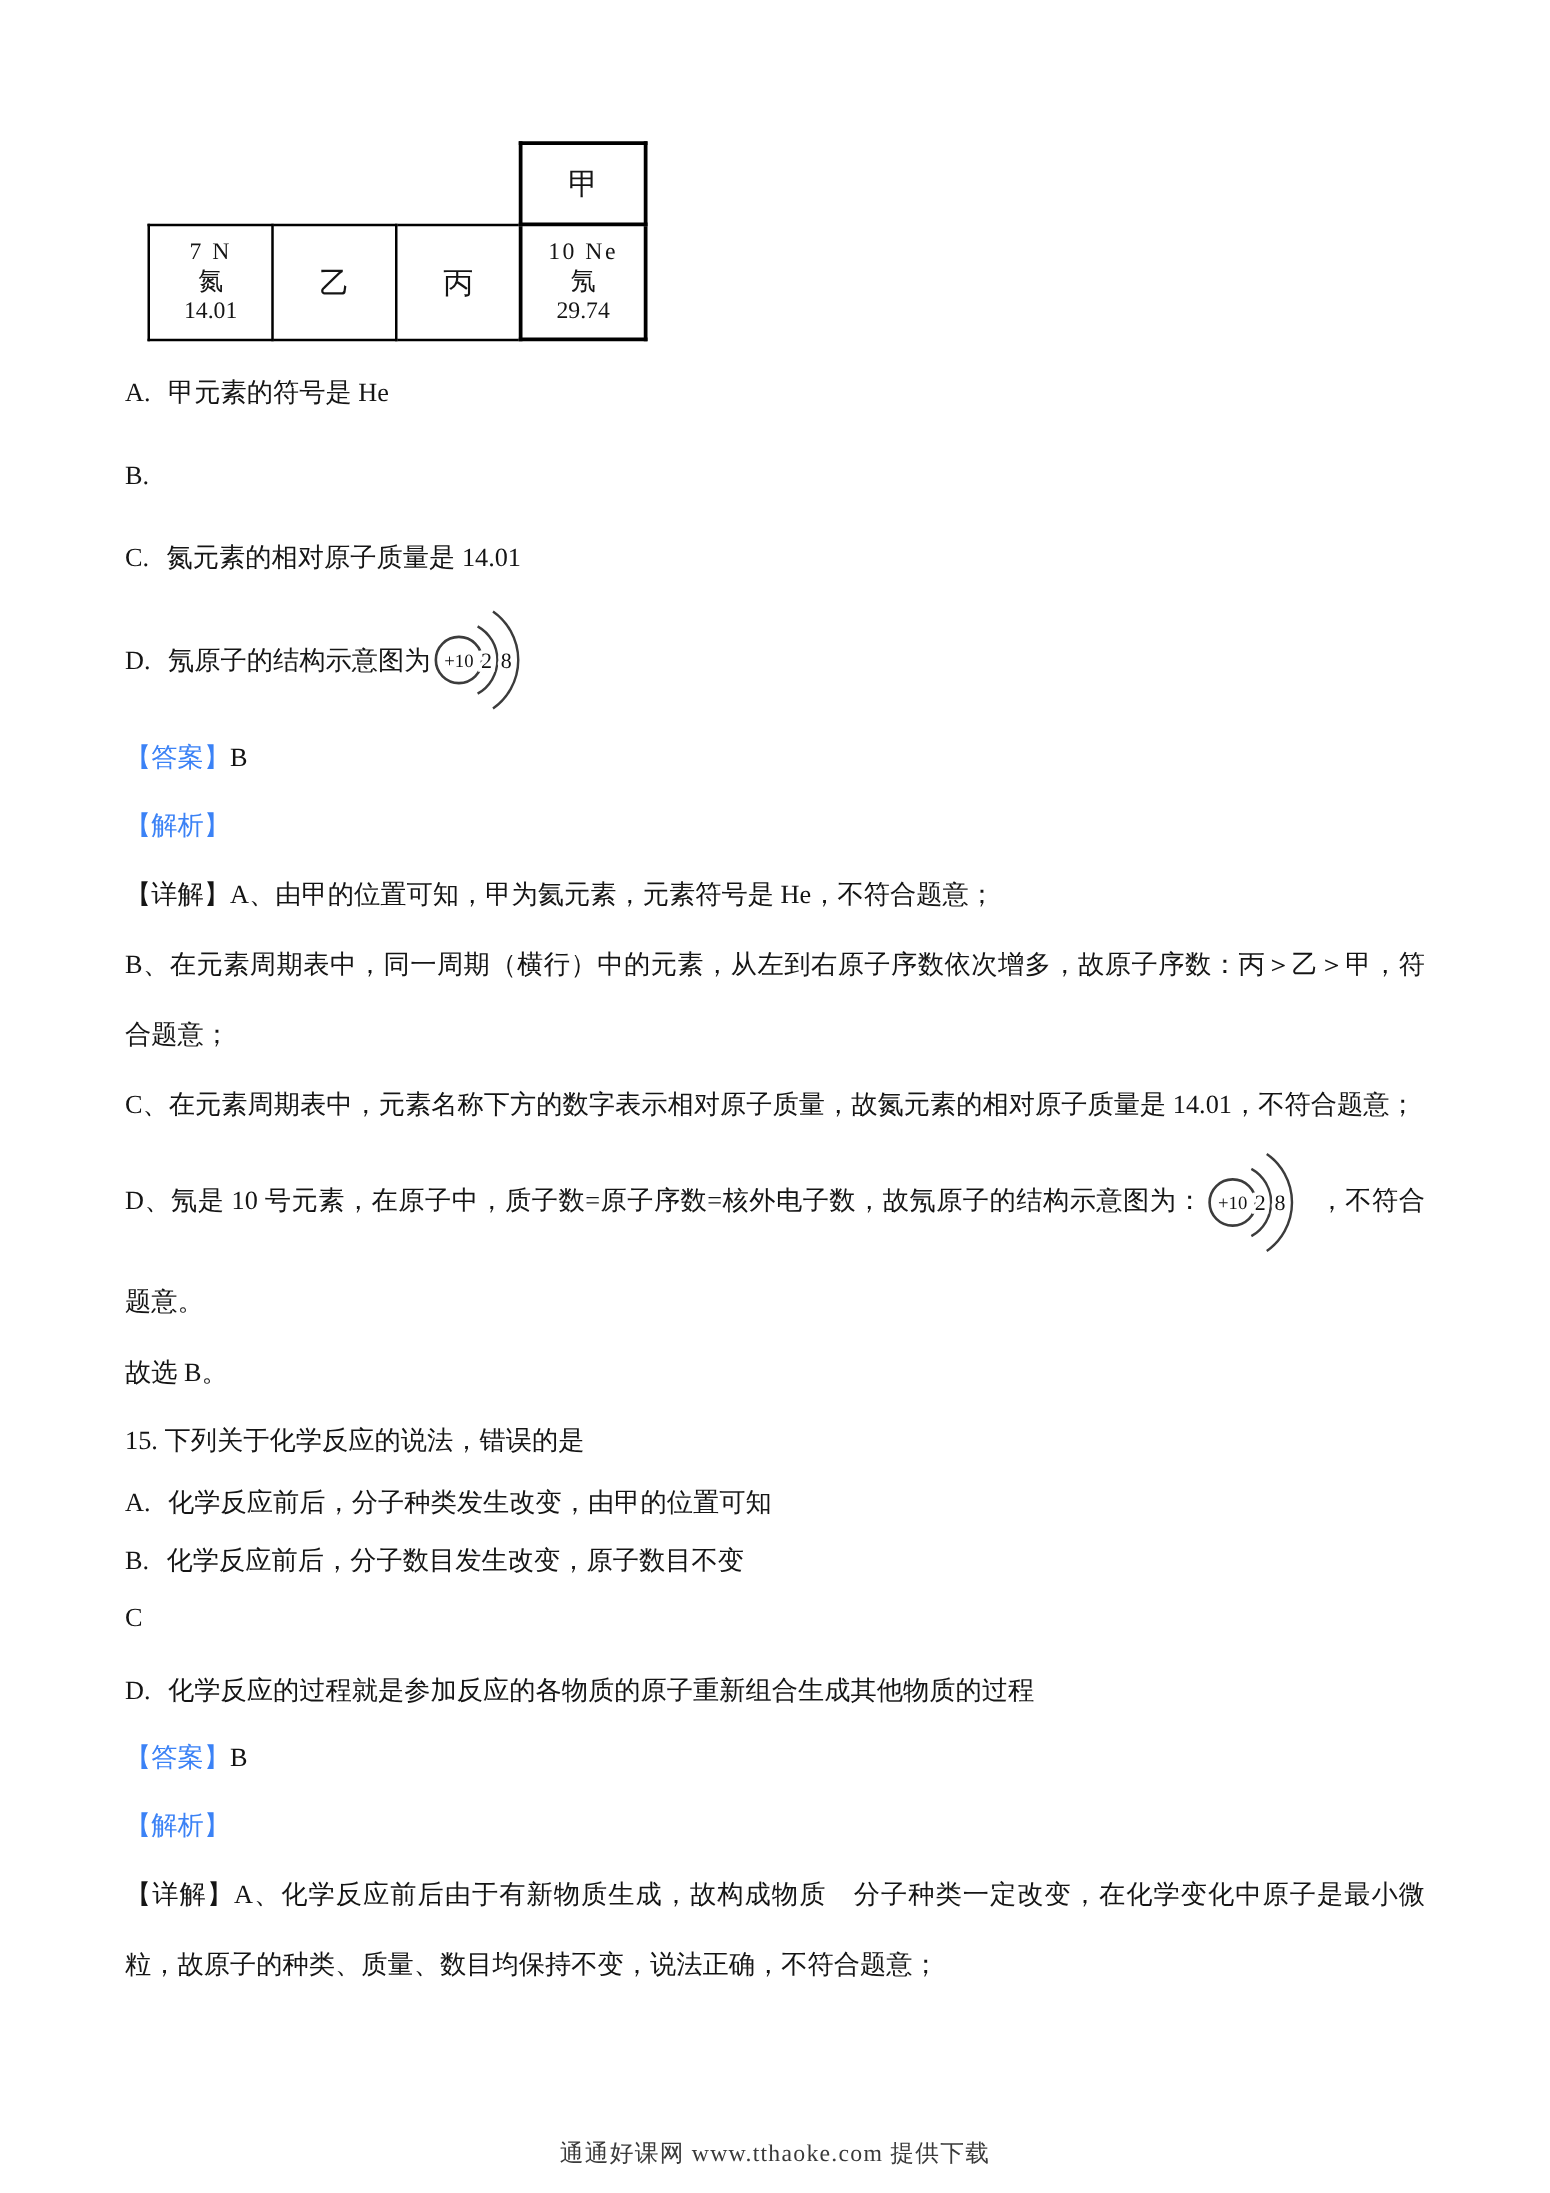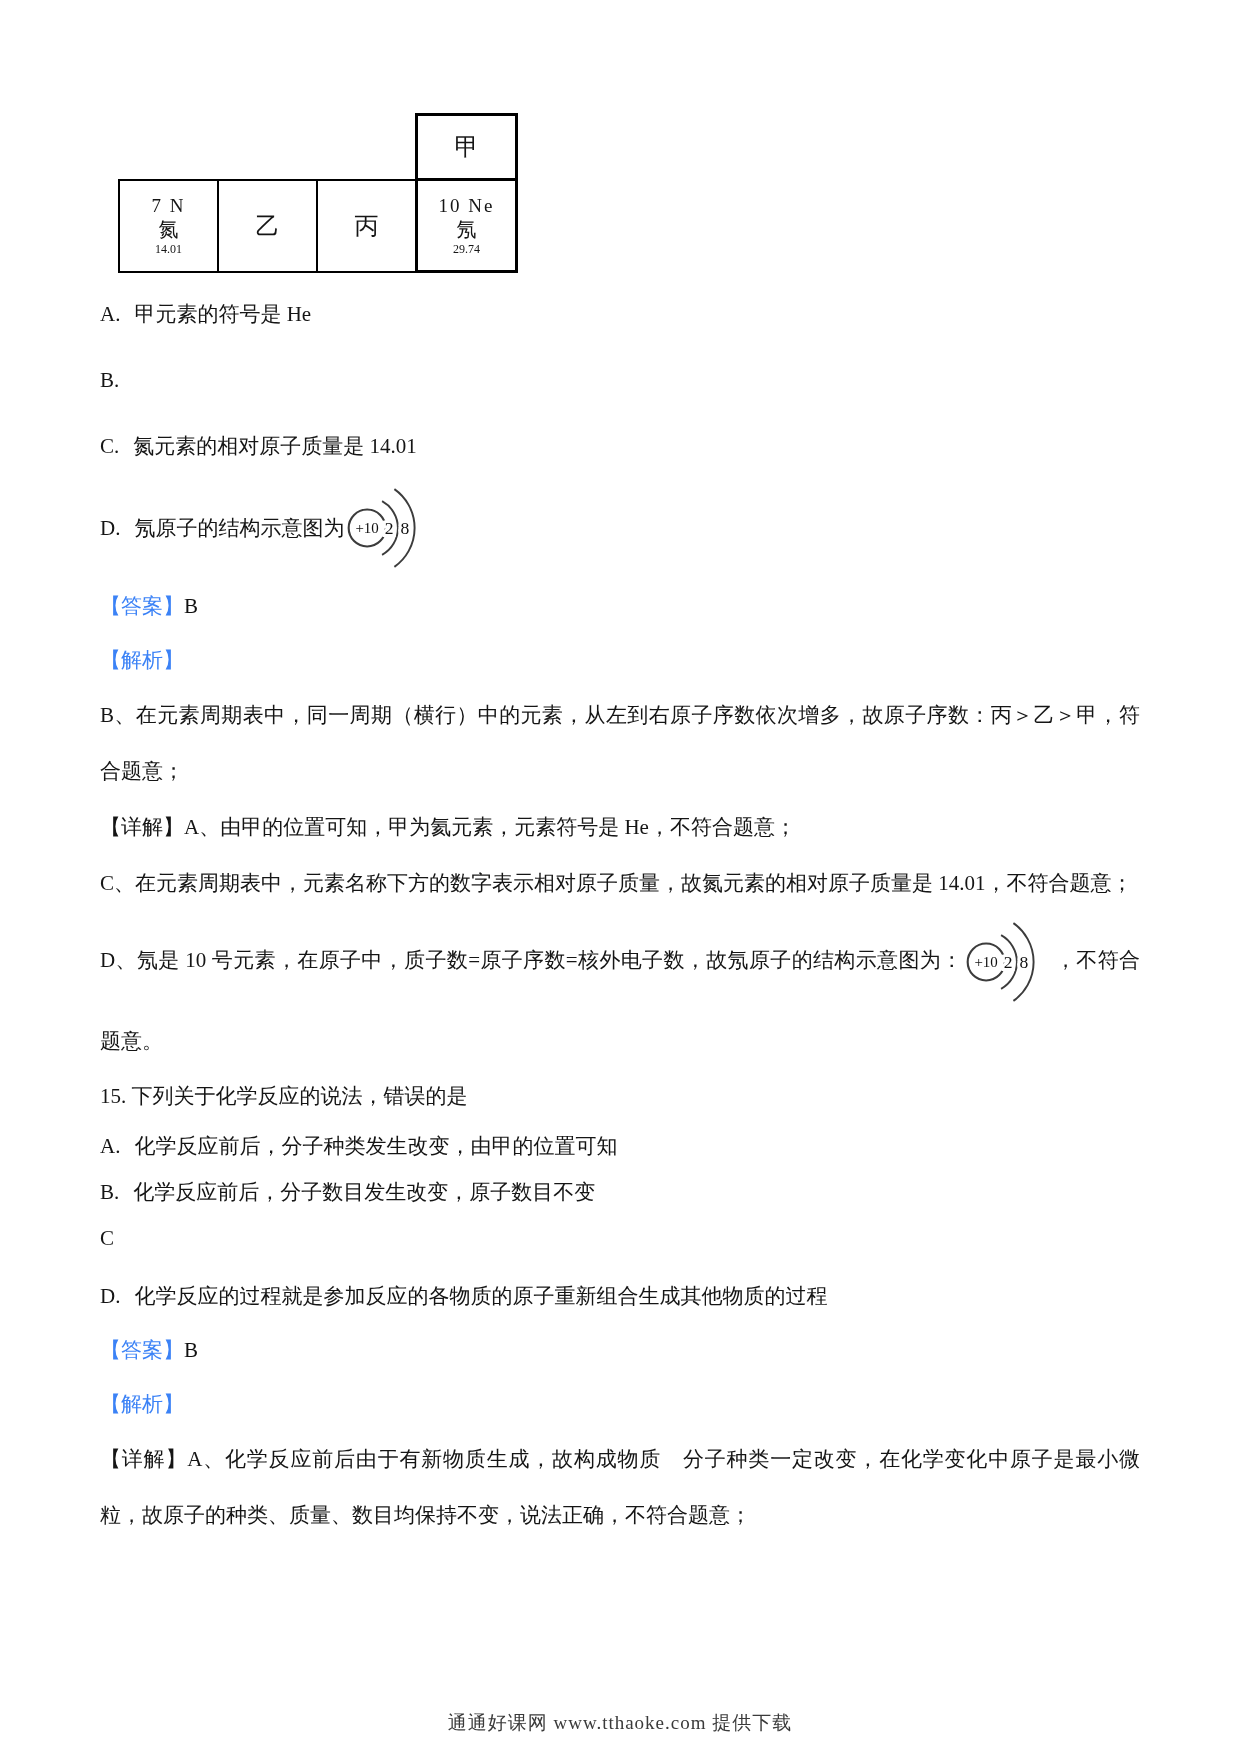--- a/index.html
+++ b/index.html
@@ -12,21 +12,21 @@
   .qtable{border-collapse:collapse;margin:113px 0 0 18px;table-layout:fixed;}
   .qtable td{width:97px;text-align:center;vertical-align:middle;padding:0;}
   td.cell{border:2px solid #000;}
   td.cell-thick{border:3px solid #000;}
   td.blank{border:none;}
   .toprow td{height:62px;}
   .elemrow td{height:89px;font-family:Liberation Serif, serif;}
   .jia-label{font-size:24px;}
   .el-line1{font-size:19px;letter-spacing:2px;}
   .el-line2{font-size:20px;line-height:1.25;}
-  .el-line3{font-size:12px;}
+  .el-line3{font-size:19px;}
   .mid-label{font-size:24px;}
   
   .line{font-size:21px;line-height:54px;margin:0;}
   .para{font-size:21px;line-height:56px;margin:0;text-align:justify;}
   .opt{display:flex;align-items:flex-start;gap:14px;}
   .opt .lbl{flex:0 0 auto;}
   .opt14{margin-top:12px;}
   .opt15{line-height:46px;}
   .optD-row{display:flex;align-items:center;gap:2px;font-size:21px;margin-top:4px;}
   .tag{color:#3b82f6;}
@@ -98,38 +98,39 @@
     </svg>
   </div>
 
   <div class="line ansline">
     <span class="tag">【答案】</span><span class="val">B</span>
   </div>
   <div class="line">
     <span class="tag">【解析】</span>
   </div>
   <div class="para">
-    <span>B、在元素周期表中，同一周期（横行）中的元素，从左到右原子序数依次增多，故原子序数：丙＞乙＞甲，符合题意；</span>
+    <span>【详解】</span><span>A、由甲的位置可知，甲为氦元素，元素符号是 He，不符合题意；</span>
   </div>
   <div class="para">
-    <span>【详解】</span><span>A、由甲的位置可知，甲为氦元素，元素符号是 He，不符合题意；</span>
+    <span>B、在元素周期表中，同一周期（横行）中的元素，从左到右原子序数依次增多，故原子序数：丙＞乙＞甲，符合题意；</span>
   </div>
   <div class="para">
     <span>C、在元素周期表中，元素名称下方的数字表示相对原子质量，故氮元素的相对原子质量是 14.01，不符合题意；</span>
   </div>
   <div class="para">
     <span>D、氖是 10 号元素，在原子中，质子数=原子序数=核外电子数，故氖原子的结构示意图为：</span><svg class="atom inline-atom" viewBox="0 0 100 116">
       <circle class="nucleus" cx="24" cy="58" r="21"></circle>
       <path class="shell" d="M41 27.4 A35 35 0 0 1 41 88.6"></path>
       <path class="shell" d="M55 13.8 A54 54 0 0 1 55 102.2"></path>
       <text class="nuc-t" x="24" y="64">+10</text>
       <text class="ec" x="49" y="65">2</text>
       <text class="ec" x="67" y="65">8</text>
     </svg><span>，不符合题意。</span>
   </div>
+  <div class="line conclusion">故选 B。</div>
 
   <div class="line">15. 下列关于化学反应的说法，错误的是</div>
   <div class="line opt opt15">
     <span class="lbl">A.</span>
     <span>化学反应前后，分子种类发生改变，由甲的位置可知</span>
   </div>
   <div class="line opt opt15">
     <span class="lbl">B.</span>
     <span>化学反应前后，分子数目发生改变，原子数目不变</span>
   </div>

